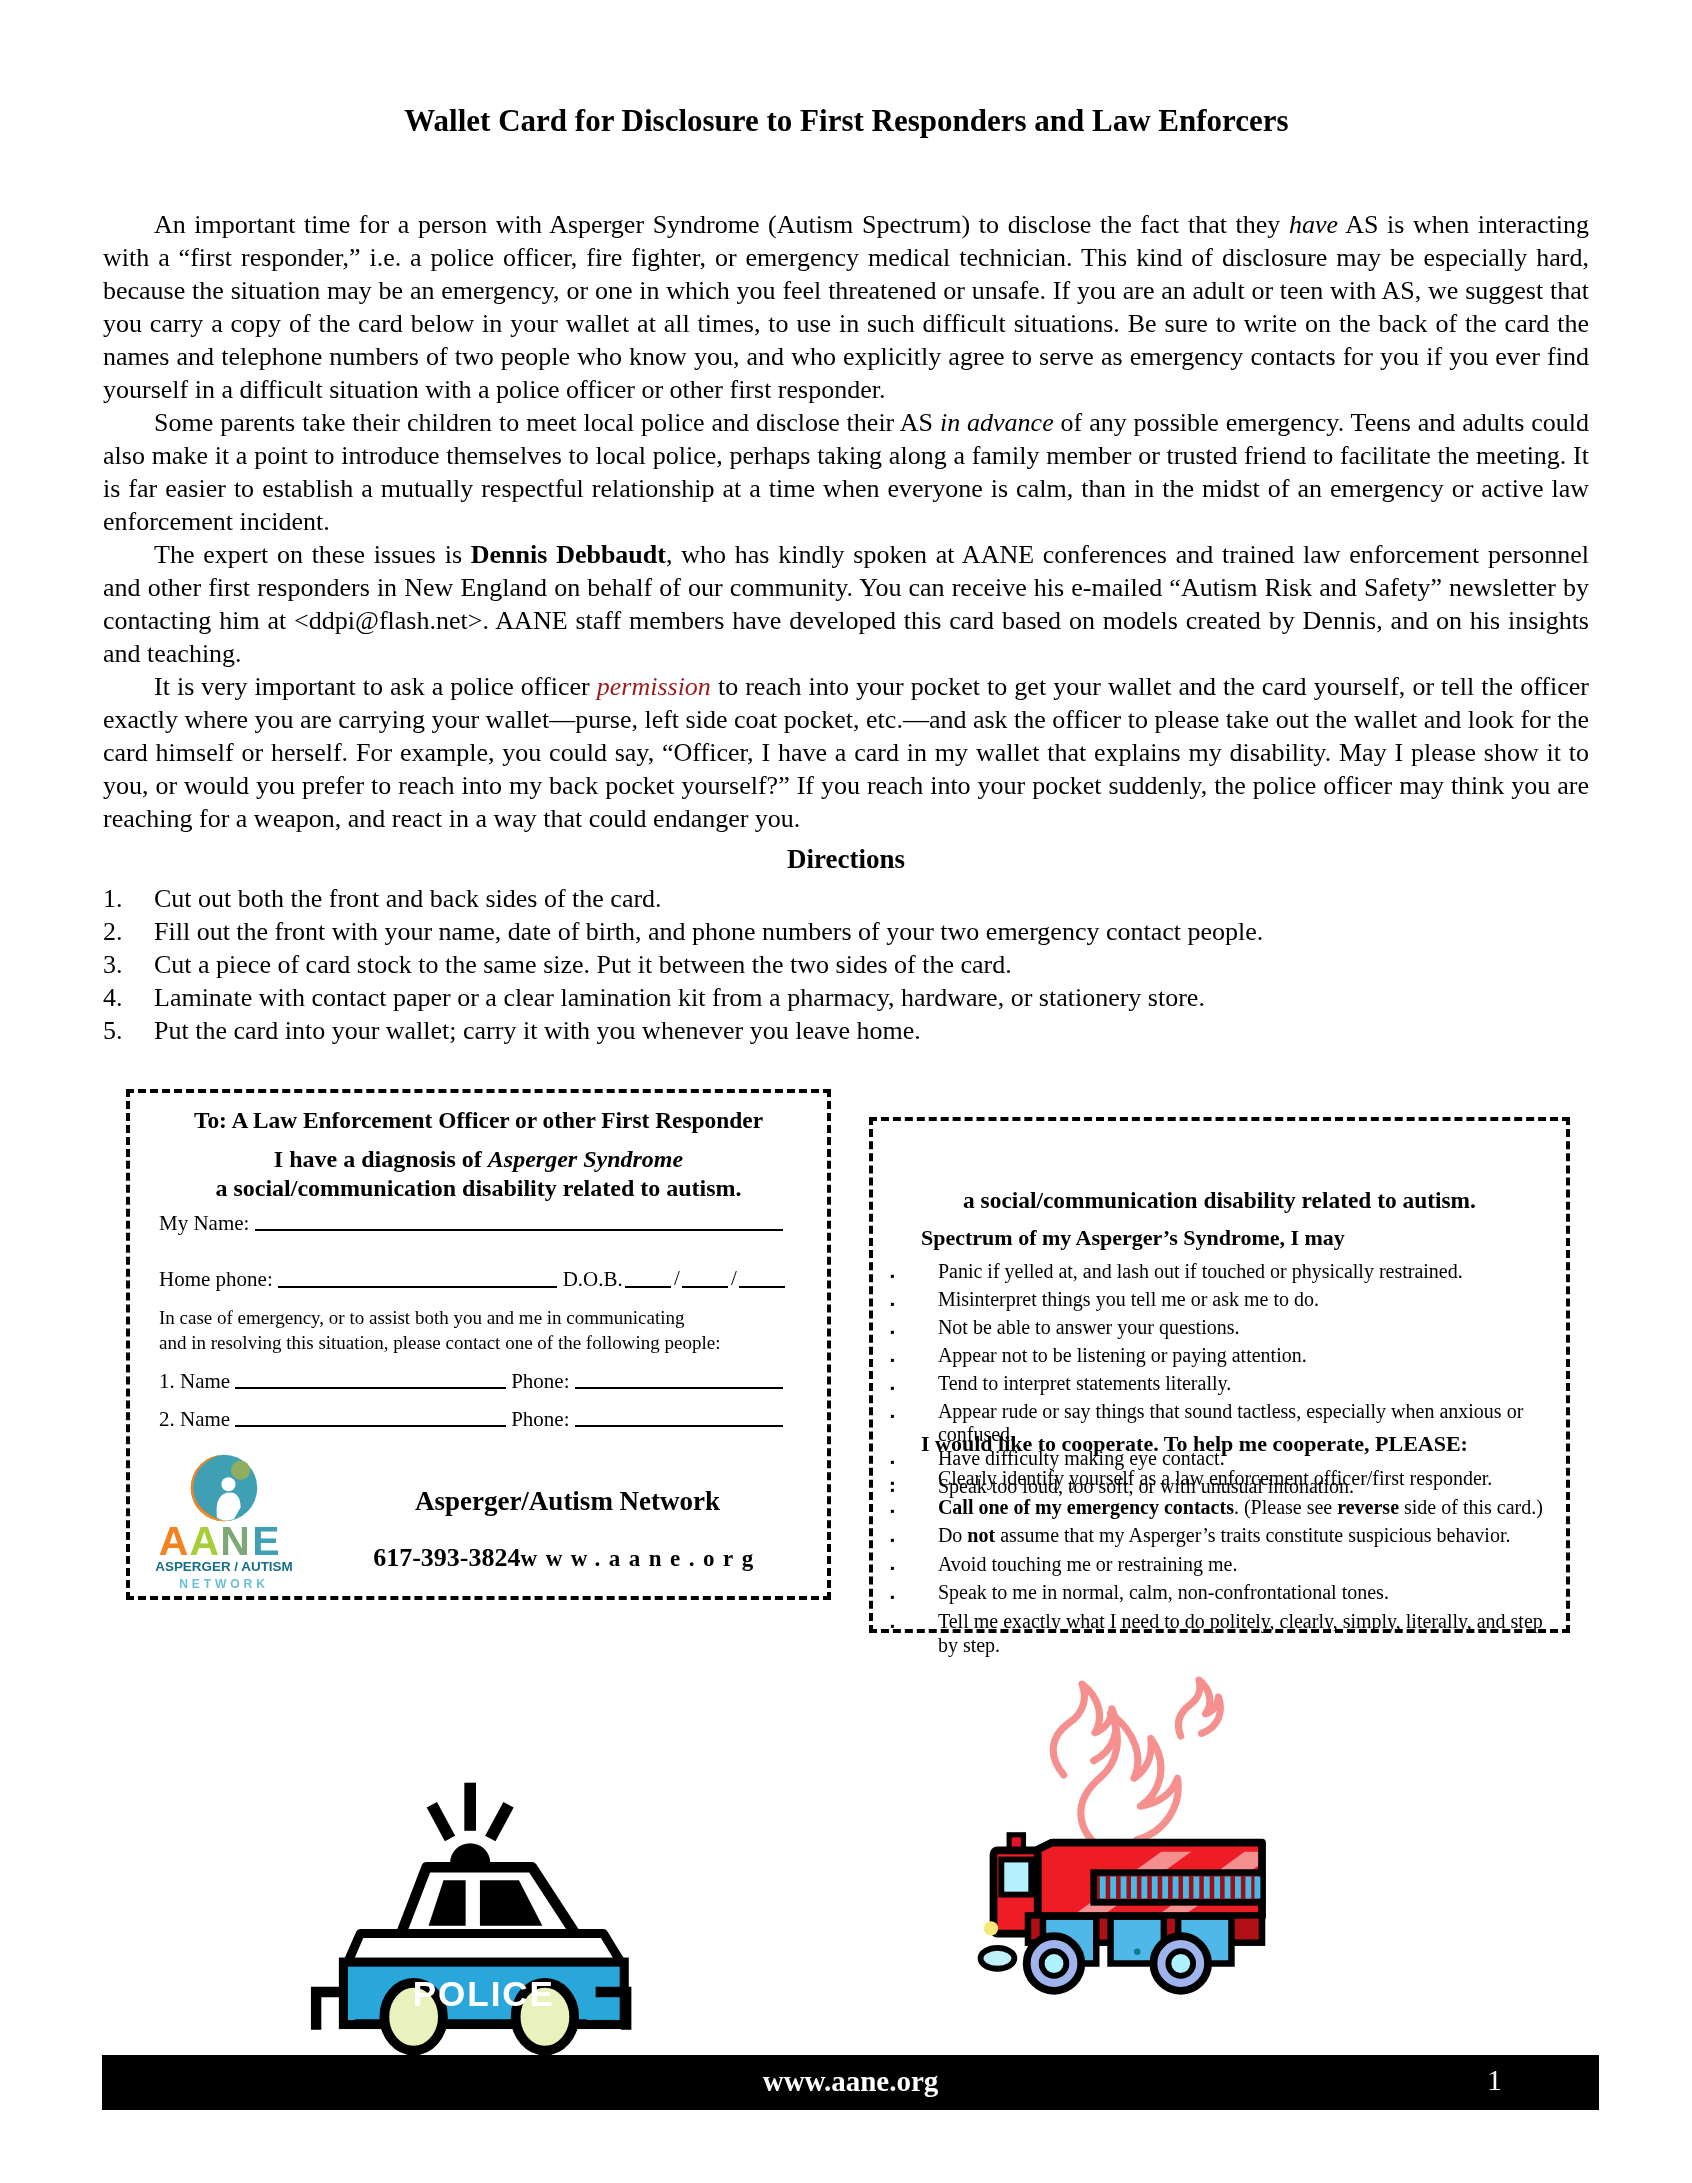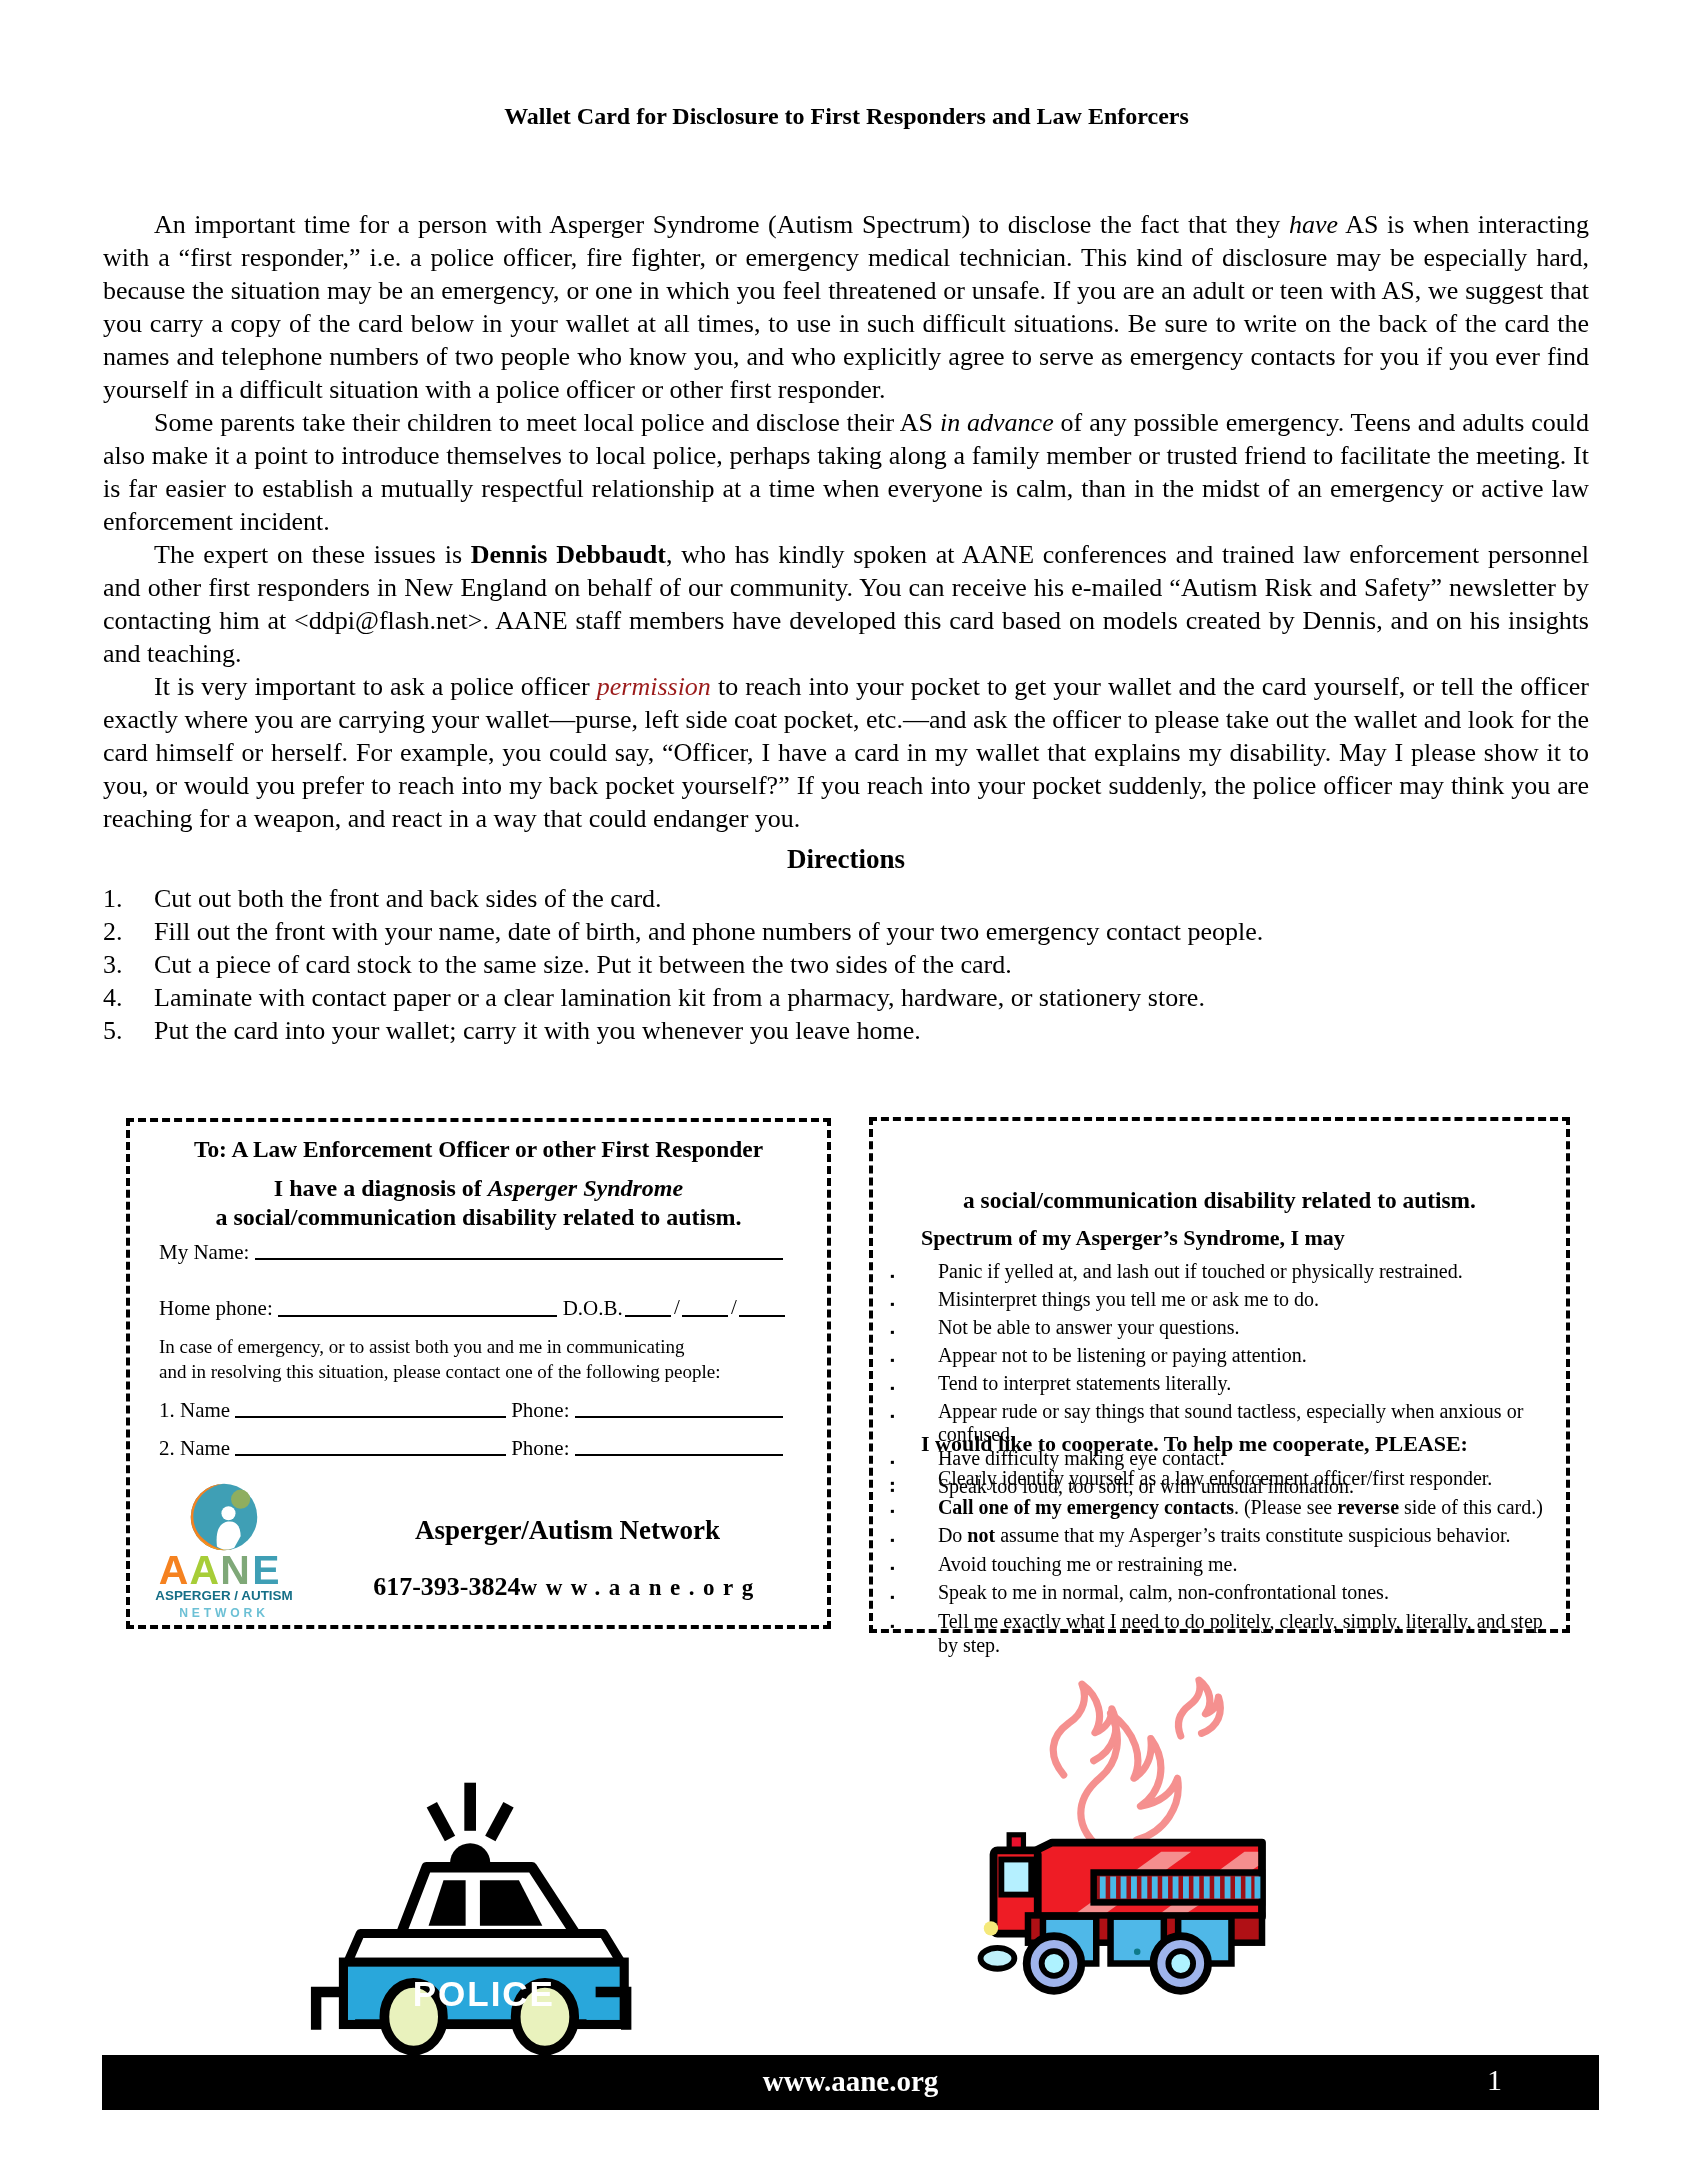--- a/index.html
+++ b/index.html
@@ -2,34 +2,34 @@
 <html style="font-size:10.4px"><head>
 <meta charset="utf-8">
 <style>
   html,body { margin:0; padding:0; background:#888; }
   .page {
     position:relative; width:1693px; height:2183px; background:#ffffff;
     font-family:"Liberation Serif","DejaVu Serif",serif; color:#000;
     margin:0 auto; overflow:hidden;
   }
   .title { position:absolute; top:103px; left:0; width:100%; text-align:center;
-           font-size:24px; font-weight:bold; }
+           font-size:31px; font-weight:bold; }
   .subtitle { position:absolute; top:159px; left:0; width:100%; text-align:center;
               font-size:28px; font-style:italic; }
   .content { position:absolute; left:103px; top:208px; width:1486px;
              font-size:26px; line-height:33px; text-align:justify; }
   .content p { margin:0; text-indent:51px; }
   .directions-heading { text-align:center; font-weight:bold; font-size:27px;
                         margin:7.8px 0 6.5px 0; }
   .dir-row { display:flex; text-align:left; }
   .dir-num { width:51px; flex:none; }
   .dir-text { flex:1; }
 
   .card { position:absolute; border:4.6px dashed #000; background:#fff; }
-  .card-front { left:126px; top:1118px; width:697px; height:503px; }
+  .card-front { left:126px; top:1089px; width:697px; height:503px; }
   .card-back  { left:869px; top:1117px; width:693px; height:508px; }
   .card .abs { position:absolute; }
   .c-center { left:0; width:100%; text-align:center; }
   .cf-title { top:14.3px; font-weight:bold; font-size:23.4px; }
   .cf-dx1 { top:53px; font-weight:bold; font-size:24px; }
   .cf-dx2 { top:82px; font-weight:bold; font-size:24px; }
   .row { position:absolute; display:flex; align-items:flex-end; font-size:21px; }
   .fill { flex:1; border-bottom:2px solid #000; margin:0 5.2px 4.6px 5.2px; }
   .fill-short { width:46px; flex:none; border-bottom:2px solid #000; margin:0 2.6px 4.6px 2.6px; }
   .name-row  { left:29px; right:39px; top:118px; }

